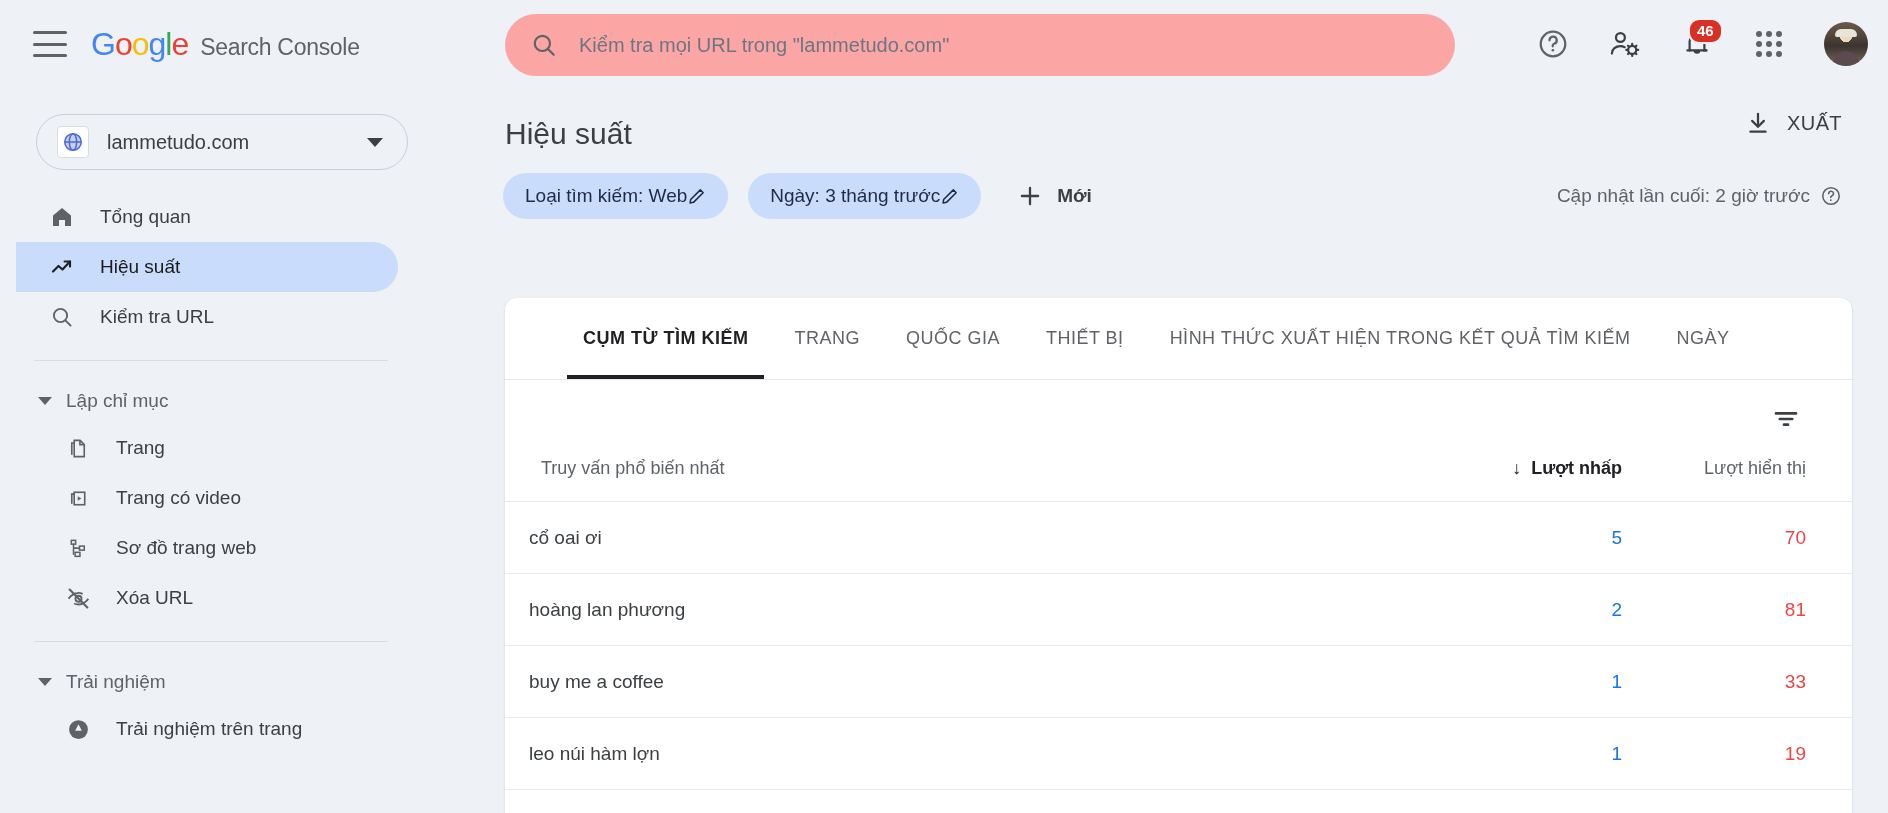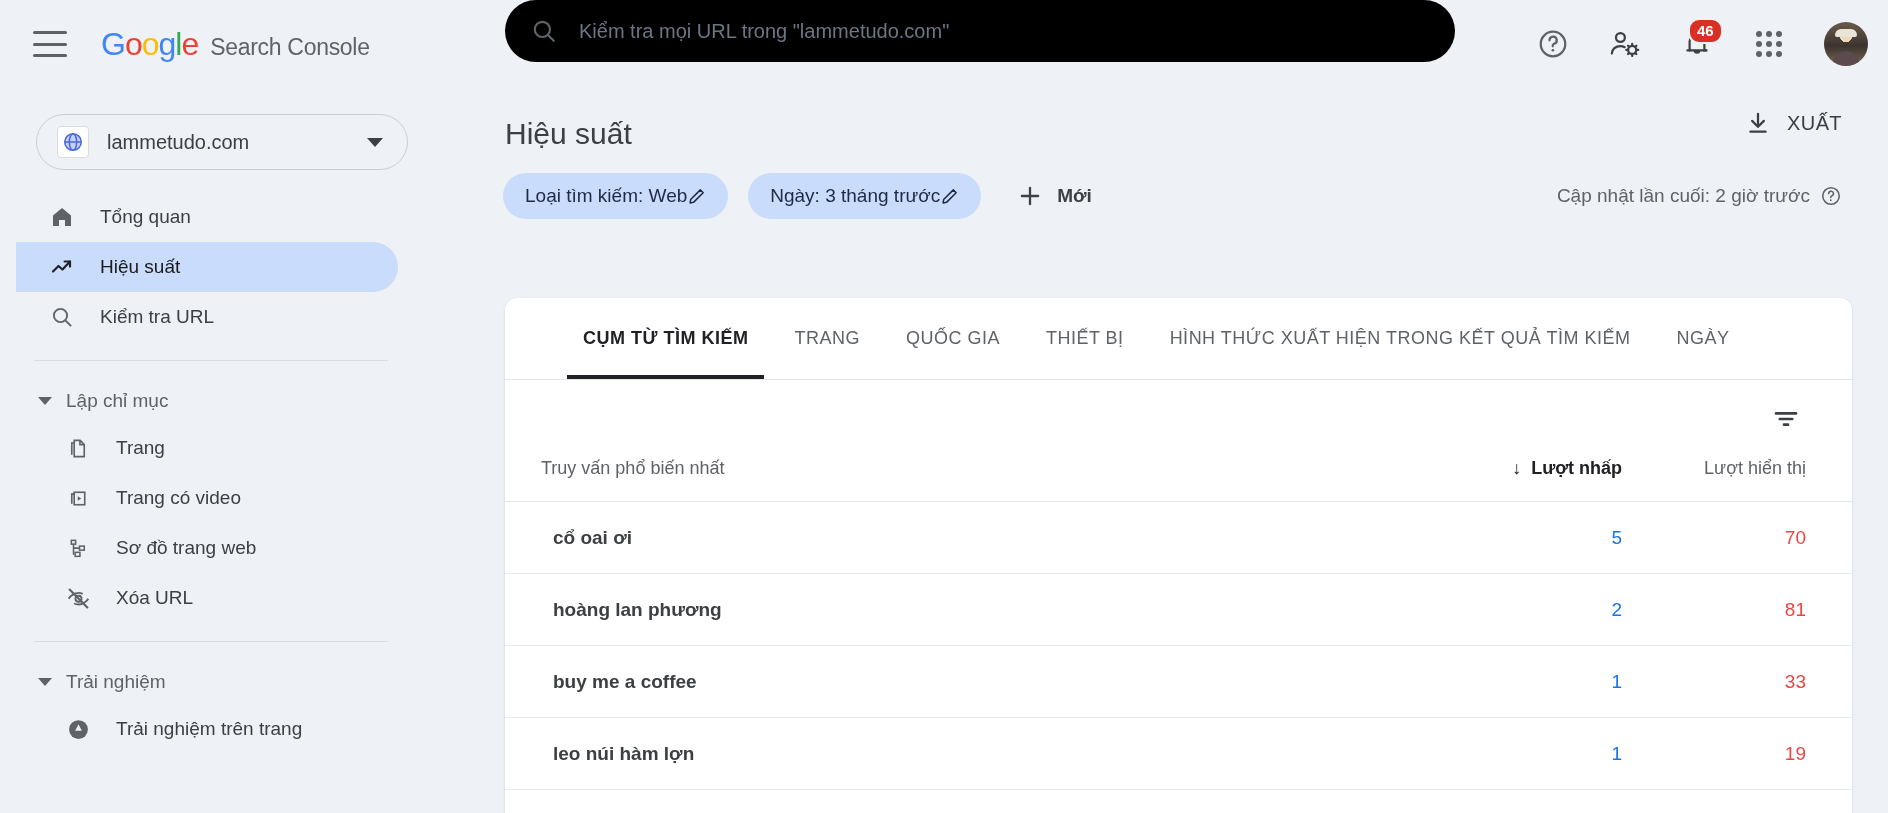--- a/index.html
+++ b/index.html
@@ -8,38 +8,38 @@
     width: 1888px; height: 813px;
     overflow: hidden;
     background: #eef1f6;
     font-family: "Liberation Sans", "DejaVu Sans", sans-serif;
     -webkit-font-smoothing: antialiased;
   }
 
   
   .topbar {
     position: absolute; top: 0; left: 0; width: 1888px; height: 88px;
-    display: flex; align-items: center; background: #eef1f6; gap: 10px;
+    display: flex; align-items: center; background: #eef1f6;
   }
   .hamburger {
     width: 34px; height: 26px; margin-left: 33px; margin-right: 24px;
     display: flex; flex-direction: column; justify-content: space-between;
     cursor: pointer;
   }
   .hamburger span { display: block; height: 3px; width: 100%; background: #5f6368; border-radius: 2px; }
 
   .brand { display: flex; align-items: baseline; font-size: 32px; letter-spacing: -0.3px; white-space: nowrap; }
   .brand .g-logo { font-size: 32px; font-weight: 400; letter-spacing: -1px; }
   .brand .g-logo span { font-weight: 400; }
   .brand .product { margin-left: 12px; color: #5f6368; font-size: 23px; font-weight: 400; }
 
   .searchwrap {
-    position: absolute; left: 505px; top: 0;
+    position: absolute; left: 505px; top: 14px;
     width: 950px; height: 62px;
-    background: #000000; border-radius: 32px;
+    background: #fca5a5; border-radius: 32px;
     display: flex; align-items: center; cursor: text;
   }
   .searchwrap .sicon { margin-left: 26px; margin-right: 22px; display: flex; }
   .search-input {
     border: none; background: transparent; outline: none;
     font-family: inherit; font-size: 20px; color: #5f6368;
     width: 820px; height: 40px;
   }
   .search-input::placeholder { color: #6c7683; opacity: 1; }
 
@@ -172,21 +172,21 @@
     border-bottom: 1px solid #e5e7eb;
   }
   thead th.qcol { text-align: left; padding-left: 36px; }
   thead th.clickcol { width: 230px; }
   thead th.imprcol { width: 230px; padding-right: 46px; }
   thead th.clickcol .hcell { display: inline-flex; align-items: center; gap: 10px; color: #202124; font-weight: 600; }
   tbody td {
     font-size: 19px; color: #3c4043; height: 72px;
     border-bottom: 1px solid #e8eaed; text-align: right; vertical-align: middle;
   }
-  tbody td.query { text-align: left; padding-left: 48px; font-weight: bold; }
+  tbody td.query { text-align: left; padding-left: 24px; }
   tbody td.clicks { color: #1a73e8; }
   tbody td.impr { color: #ef4444; padding-right: 46px; }
 
   svg { display: block; }
 </style>
 </head>
 <body>
 
 <div class="topbar">
 

